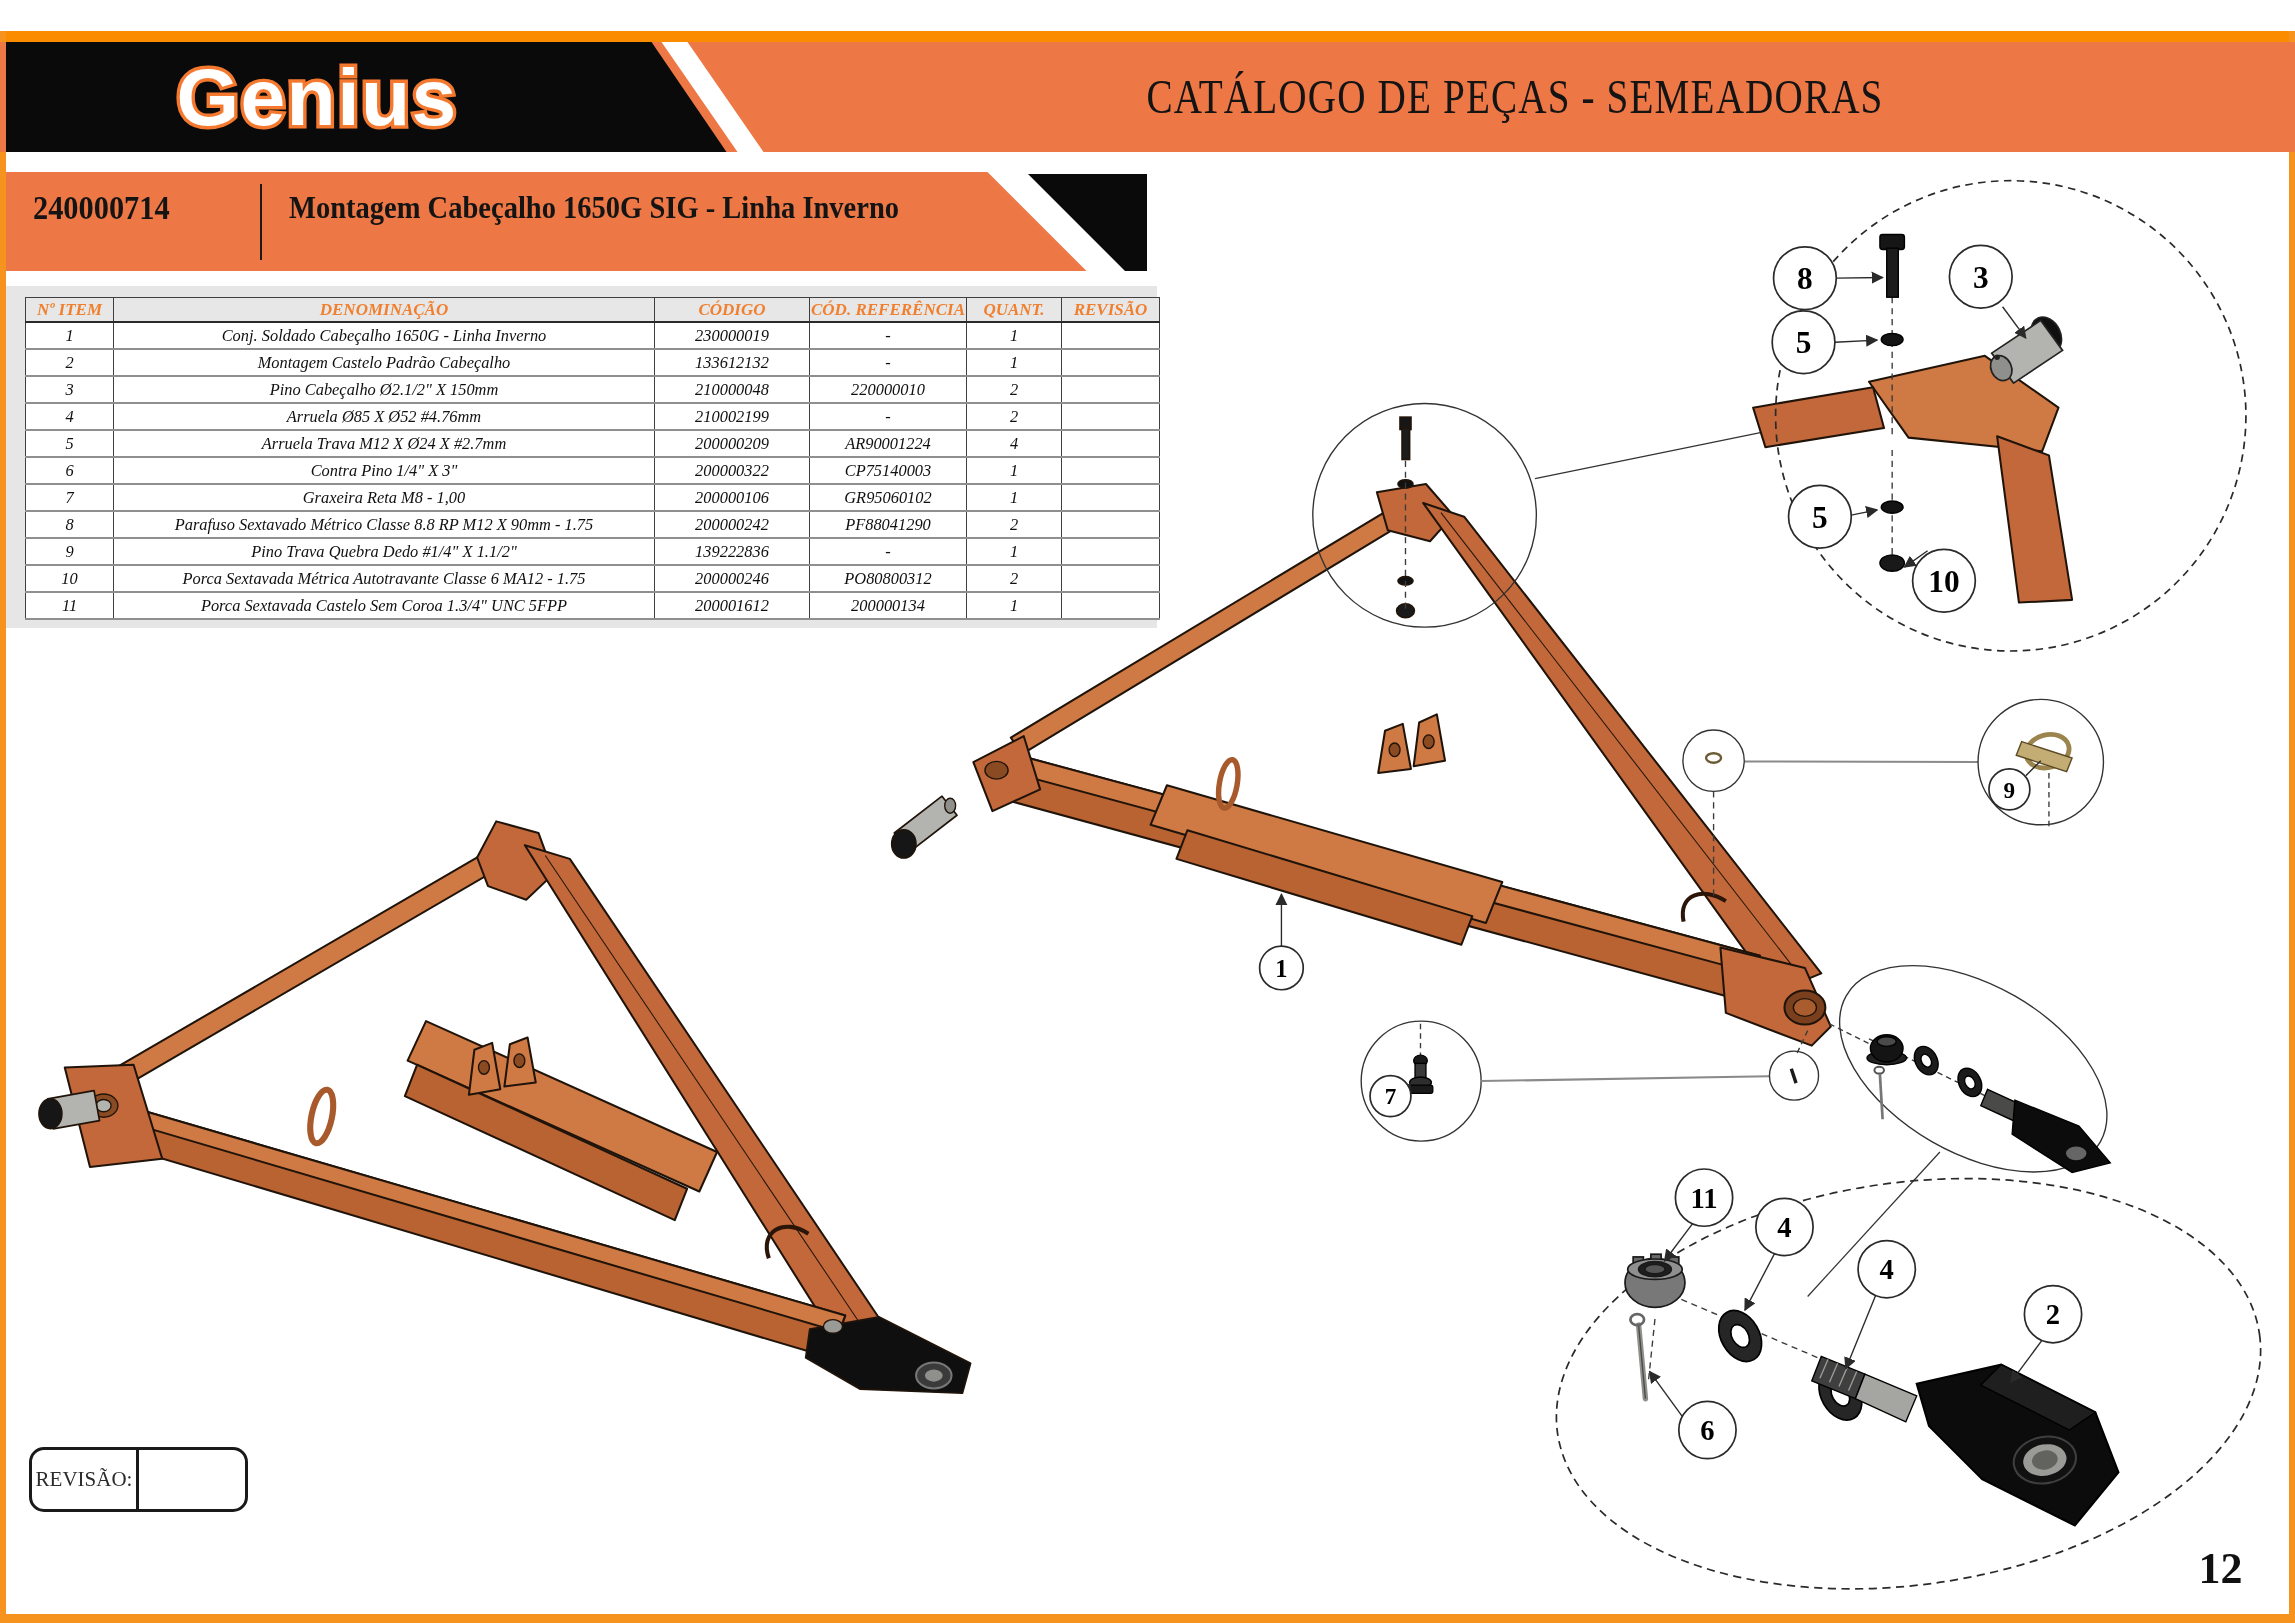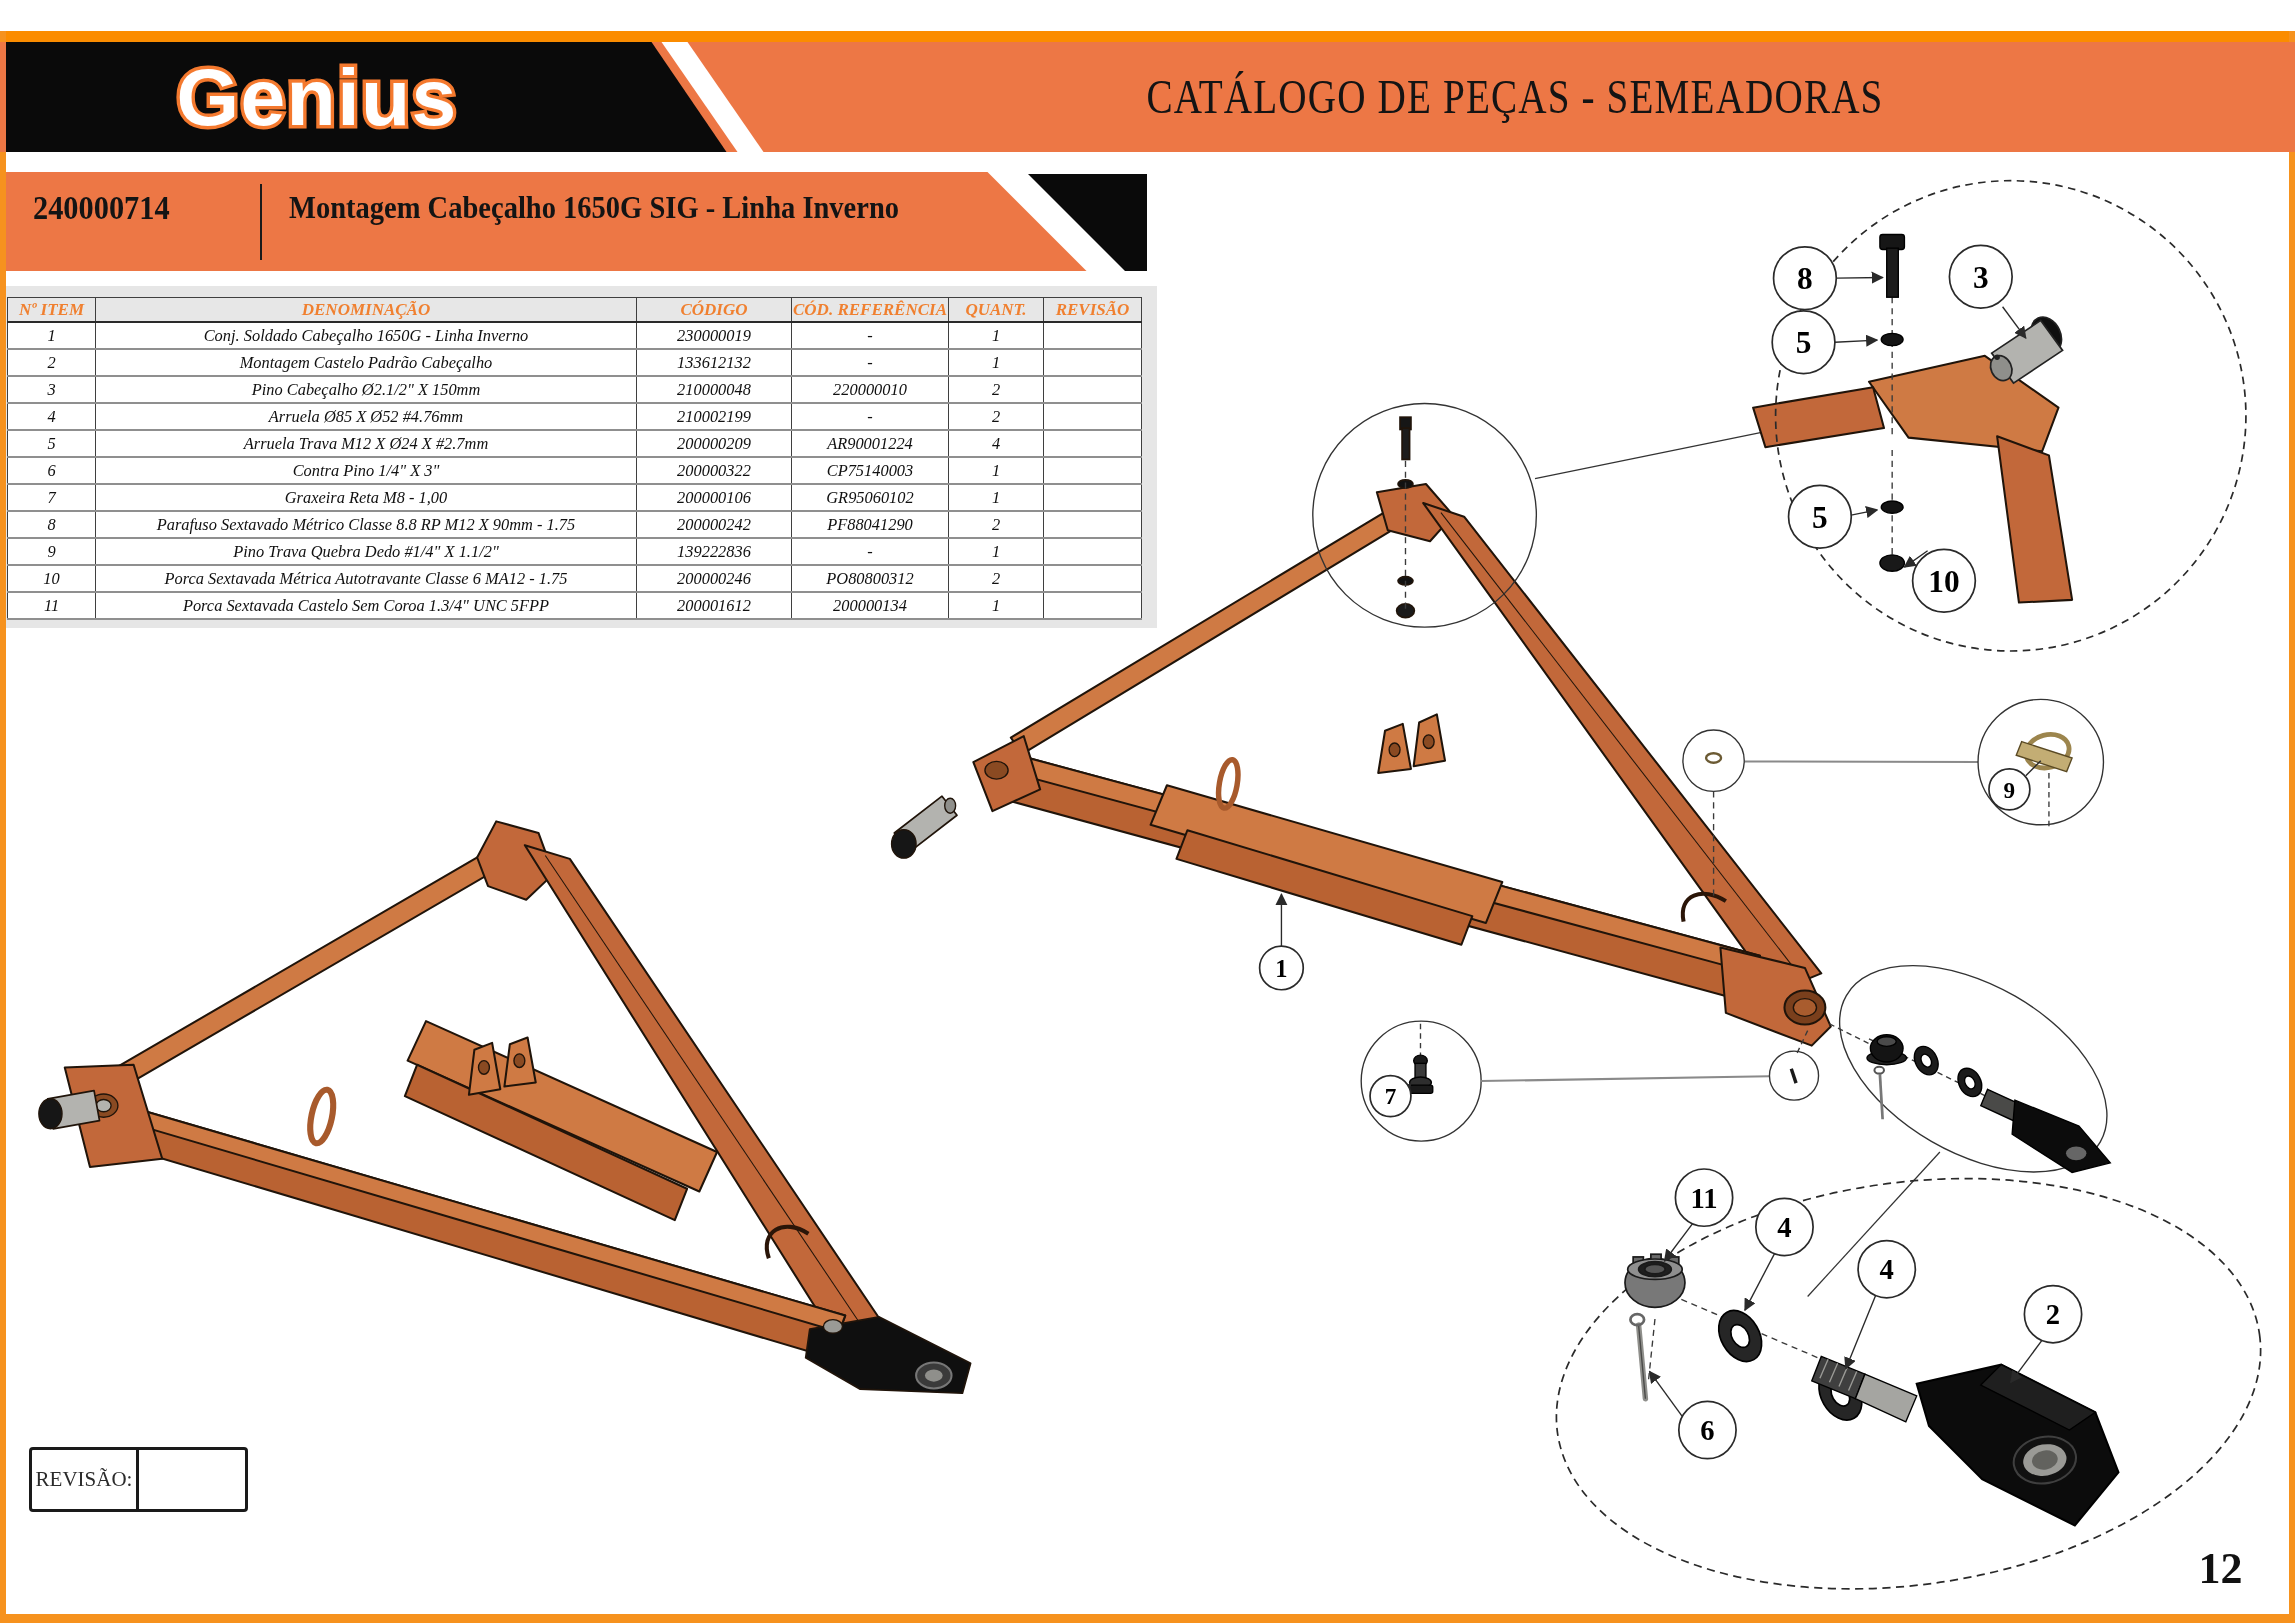--- a/index.html
+++ b/index.html
@@ -25,31 +25,31 @@
   
   .sub-banner{left:5.5px;top:172px;width:1086px;height:99px;background:#ED7745;
     clip-path:polygon(0 0,982px 0,1081px 99px,0 99px);}
   .sub-code{left:33px;top:190px;font-size:33px;font-weight:bold;color:#141414;transform:scaleX(0.92);transform-origin:left;}
   .sub-divider{left:260px;top:184px;width:2px;height:76px;background:#1a1a1a;}
   .sub-title{left:289px;top:190px;font-size:31px;font-weight:bold;color:#141414;transform:scaleX(0.92);transform-origin:left;white-space:nowrap;}
   .black-ribbon{left:1028px;top:174px;width:119px;height:97px;background:#0a0a0a;
     clip-path:polygon(0 0,119px 0,119px 97px,97px 97px);}
   
   .table-panel{left:5.5px;top:286px;width:1151px;height:342px;background:#e6e6e6;}
-  table.parts{position:absolute;left:7px;top:297px;border-collapse:collapse;table-layout:fixed;
+  table.parts{position:absolute;left:25px;top:297px;border-collapse:collapse;table-layout:fixed;
     background:#404040;border:1.4px solid #3f3f3f;}
   table.parts th,table.parts td{border-left:1.4px solid #3f3f3f;border-right:1.4px solid #3f3f3f;
     text-align:center;vertical-align:middle;overflow:hidden;white-space:nowrap;}
   table.parts thead tr{height:24.5px;background:#e7e7e7;}
   table.parts th{font-style:italic;font-weight:600;font-size:17px;color:#F08030;border-bottom:2.7px solid #2a2a2a;}
   table.parts tbody tr{height:27px;border-bottom:2.7px solid #8f8f8f;background:#ffffff;}
   table.parts td{font-style:italic;font-size:16.4px;color:#101010;}
   .cw0{width:88px;} .cw1{width:541px;} .cw2{width:155px;} .cw3{width:154px;} .cw4{width:95px;} .cw5{width:98px;}
   
-  .rev-box{left:29px;top:1447px;width:213px;height:59px;border:3.4px solid #1a1a1a;border-radius:4px;
+  .rev-box{left:29px;top:1447px;width:213px;height:59px;border:3.4px solid #1a1a1a;border-radius:15px;
     background:#fff;display:flex;align-items:stretch;justify-content:space-between;}
   .rev-label{width:104px;display:flex;align-items:center;justify-content:center;
     font-size:21px;color:#2b2b2b;border-right:3.4px solid #1a1a1a;}
   .rev-value{flex:1;}
   .page-num{left:2190px;top:1531px;width:61px;text-align:center;font-size:44px;font-weight:bold;color:#111;margin-top:12px;}
   .diagram{left:0;top:0;width:2295px;height:1623px;}
 </style>
 </head>
 <body>
 

